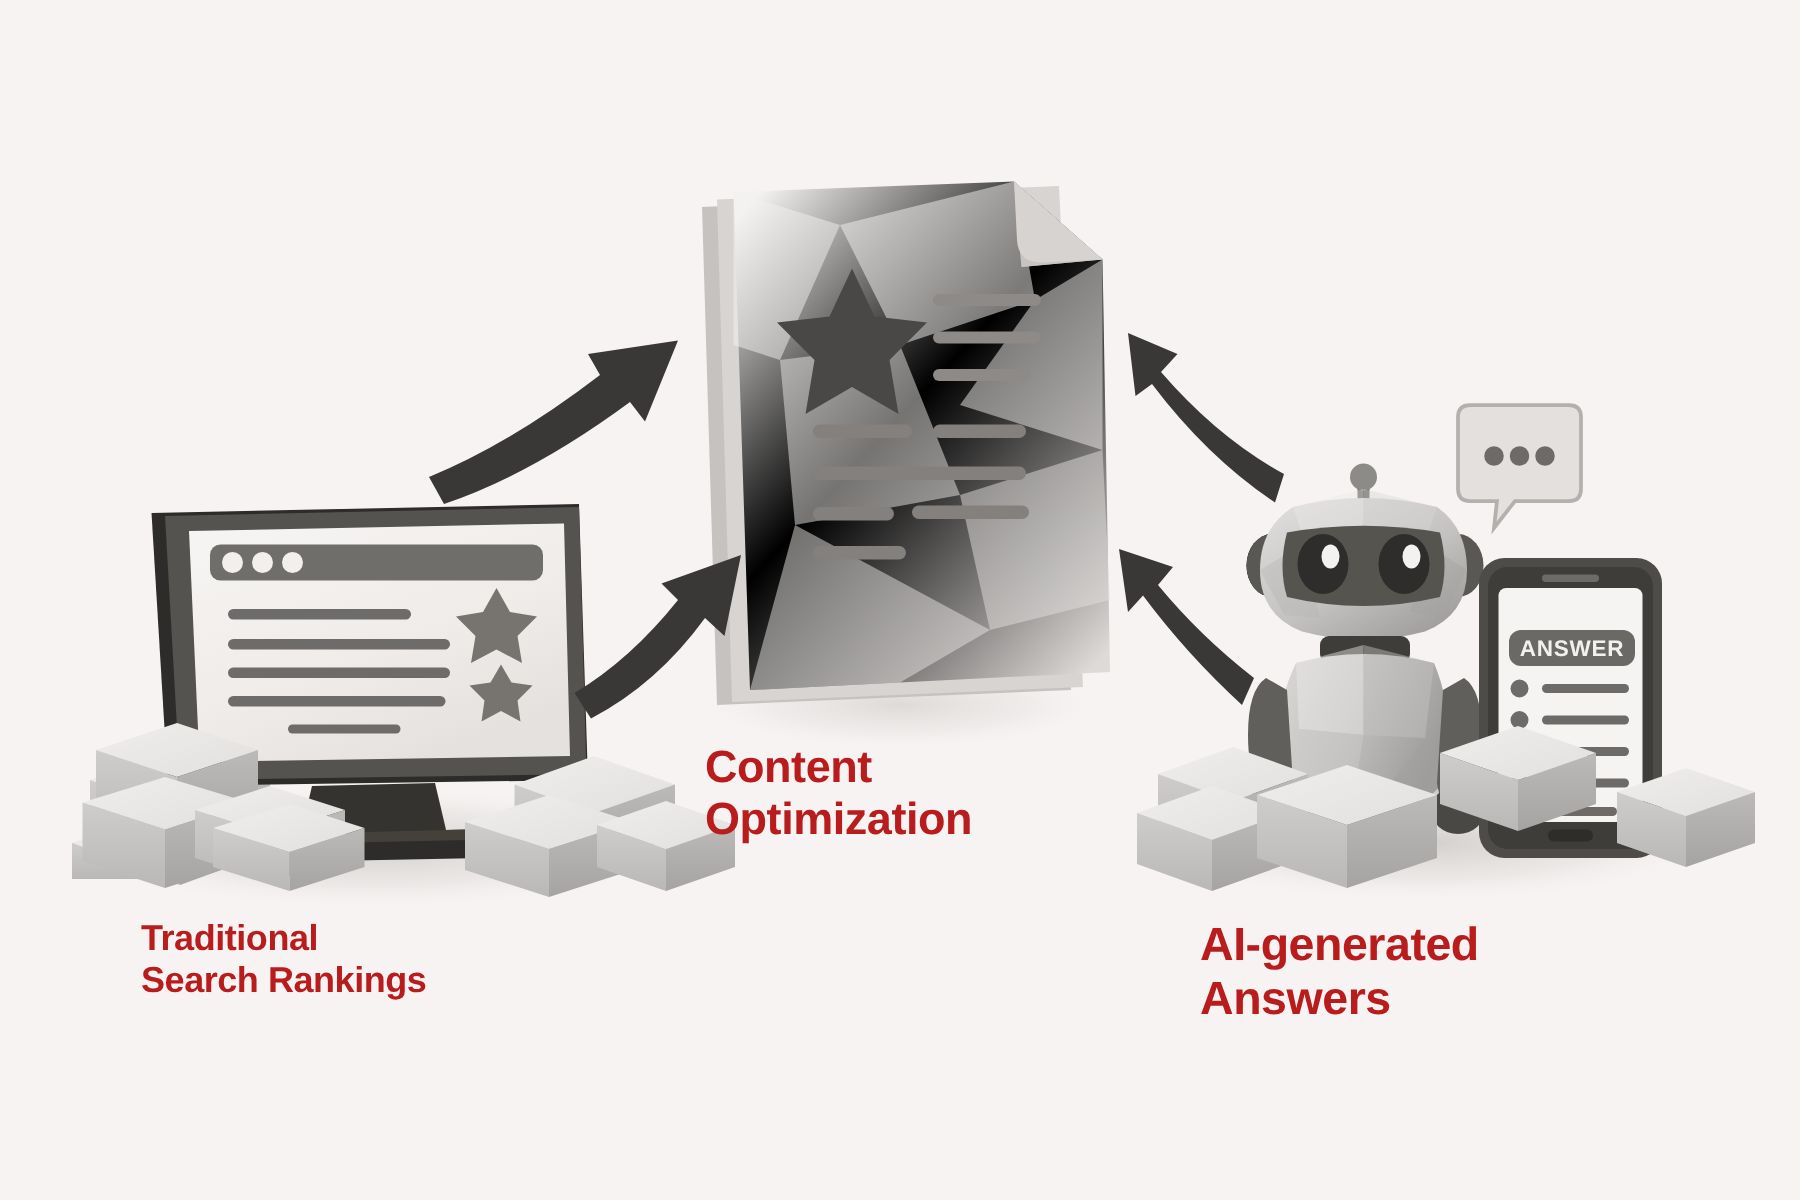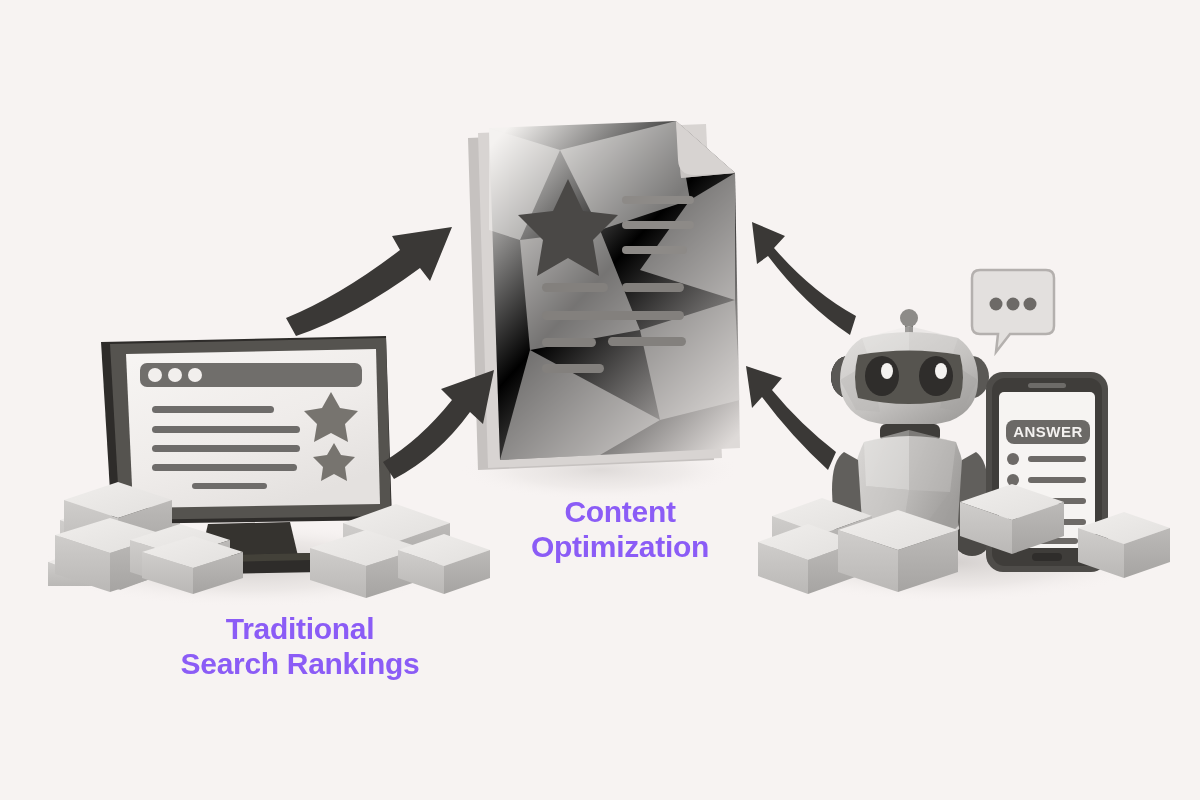--- a/index.html
+++ b/index.html
@@ -20,33 +20,33 @@
     background: #f7f3f2;
   }
   #art {
     position: absolute;
     inset: 0;
     width: 1200px;
     height: 800px;
   }
   .label {
     position: absolute;
-    text-align: center;
+    text-align: left;
     font-weight: bold;
-    color: #8b5cf6;
+    color: #b91c1c;
     line-height: 1.16;
     letter-spacing: -0.3px;
     white-space: pre-line;
     user-select: none;
   }
   #label-left {
-    left: 110px;
+    left: 94px;
     top: 612px;
     width: 380px;
-    font-size: 30px;
+    font-size: 24px;
   }
   #label-center {
     left: 470px;
     top: 495px;
     width: 300px;
     font-size: 30px;
   }
   #label-right {
     left: 800px;
     top: 612px;
@@ -363,14 +363,16 @@
       </g>
     </g>
   </svg>
 
   <div class="label" id="label-left">Traditional
 Search Rankings</div>
 
   <div class="label" id="label-center">Content
 Optimization</div>
 
+  <div class="label" id="label-right">AI-generated
+Answers</div>
 
 </div>
 
 </body></html>

